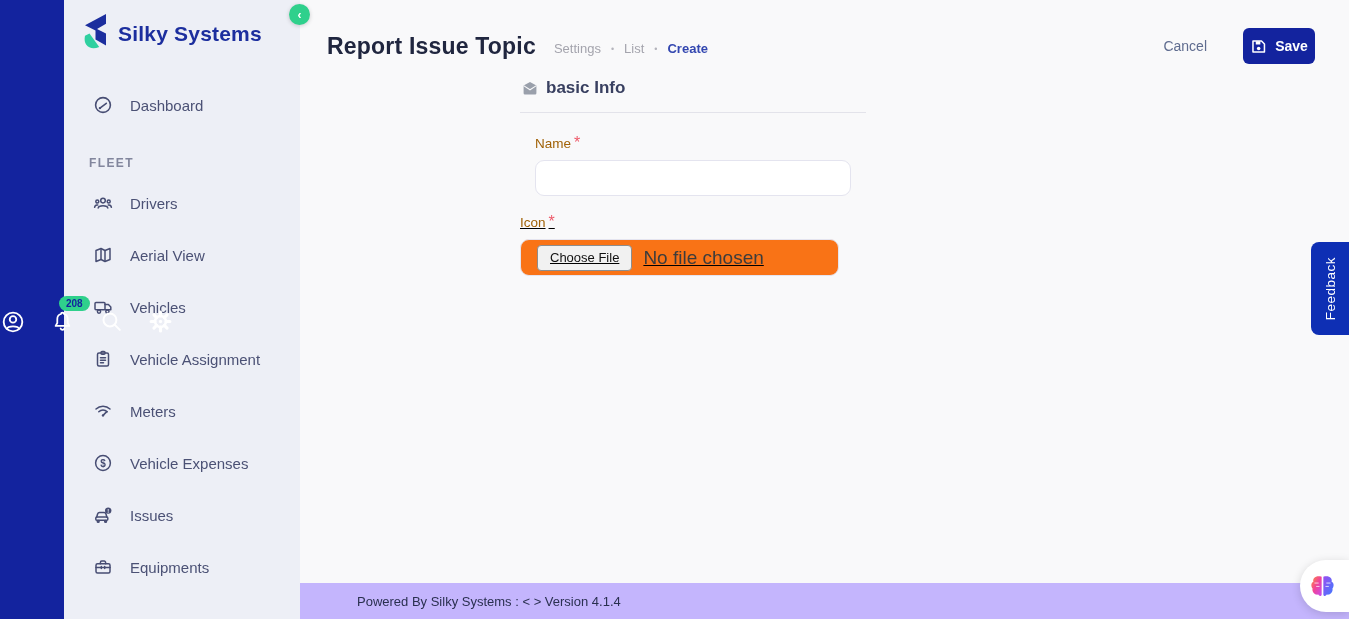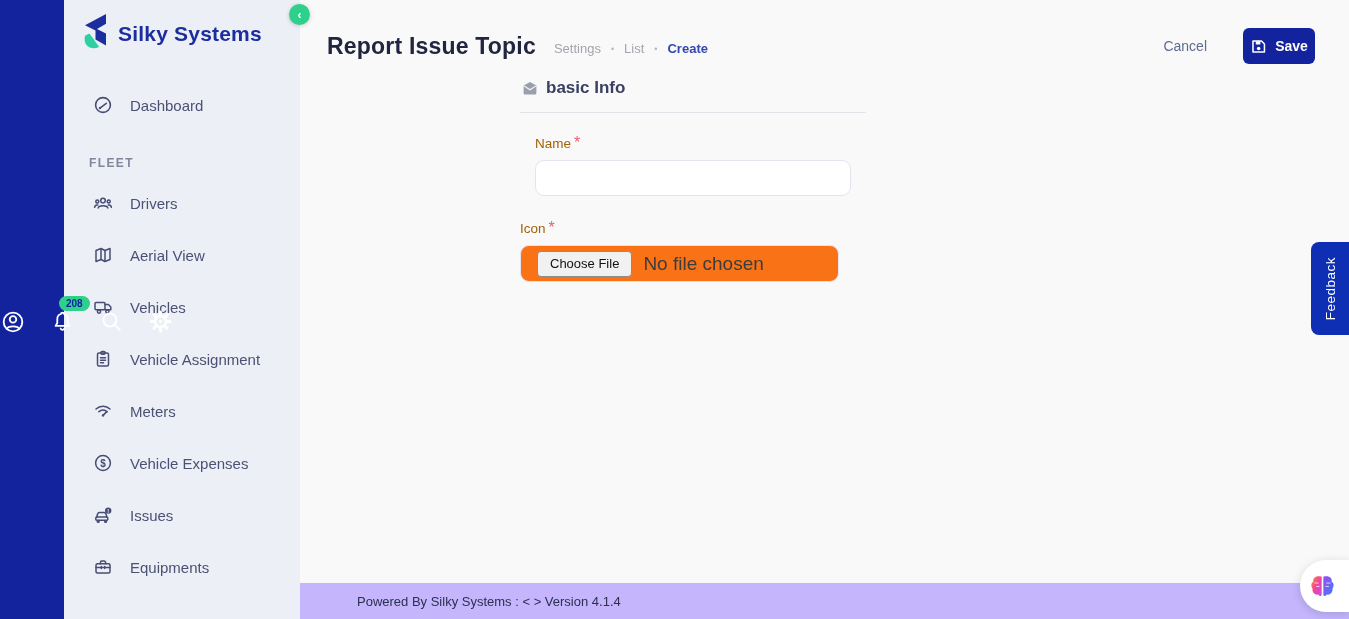--- a/index.html
+++ b/index.html
@@ -46,21 +46,21 @@
 
   
   .form-wrap { position:absolute; left:220px; top:78px; width:346px; }
   .section-header { display:flex; align-items:center; gap:8px; padding:0 0 14px 2px; border-bottom:1px solid #e3e3ea; }
   .section-title { font-size:17px; font-weight:bold; color:#394060; }
   .field-label { font-size:13.5px; color:#a16207; }
   .req { color:#ee5a6a; margin-left:3px; }
   .name-group { margin:21px 0 0 15px; width:316px; }
   .text-input { margin-top:8px; width:316px; height:36px; border:1px solid #e4e4ef; border-radius:9px;
                 background:#fff; padding:0 12px; font:inherit; font-size:14px; color:#333; outline:none; }
-  .icon-group { margin-top:23px; width:319px; }
+  .icon-group { margin-top:17px; width:319px;text-decoration:underline; }
   .file-box { margin-top:8px; width:319px; height:37px; background:#f97316; border:1px solid #e4e4ef; border-radius:9px;
               display:flex; align-items:center; padding-left:16px; gap:11px; }
   .file-btn { height:26px; padding:0 12px; background:#f1f1f1; border:1px solid #8d8d8d; border-radius:4px;
               font-size:13px; color:#111; font-family:inherit; cursor:pointer; }
   .file-status { font-size:19px; color:#3c3c3c; }
 
   
   .footer { position:absolute; left:0; right:0; bottom:0; height:36px; background:#c4b5fd;
             display:flex; align-items:center; padding-left:57px; font-size:13px; color:#2a3050; }
 

